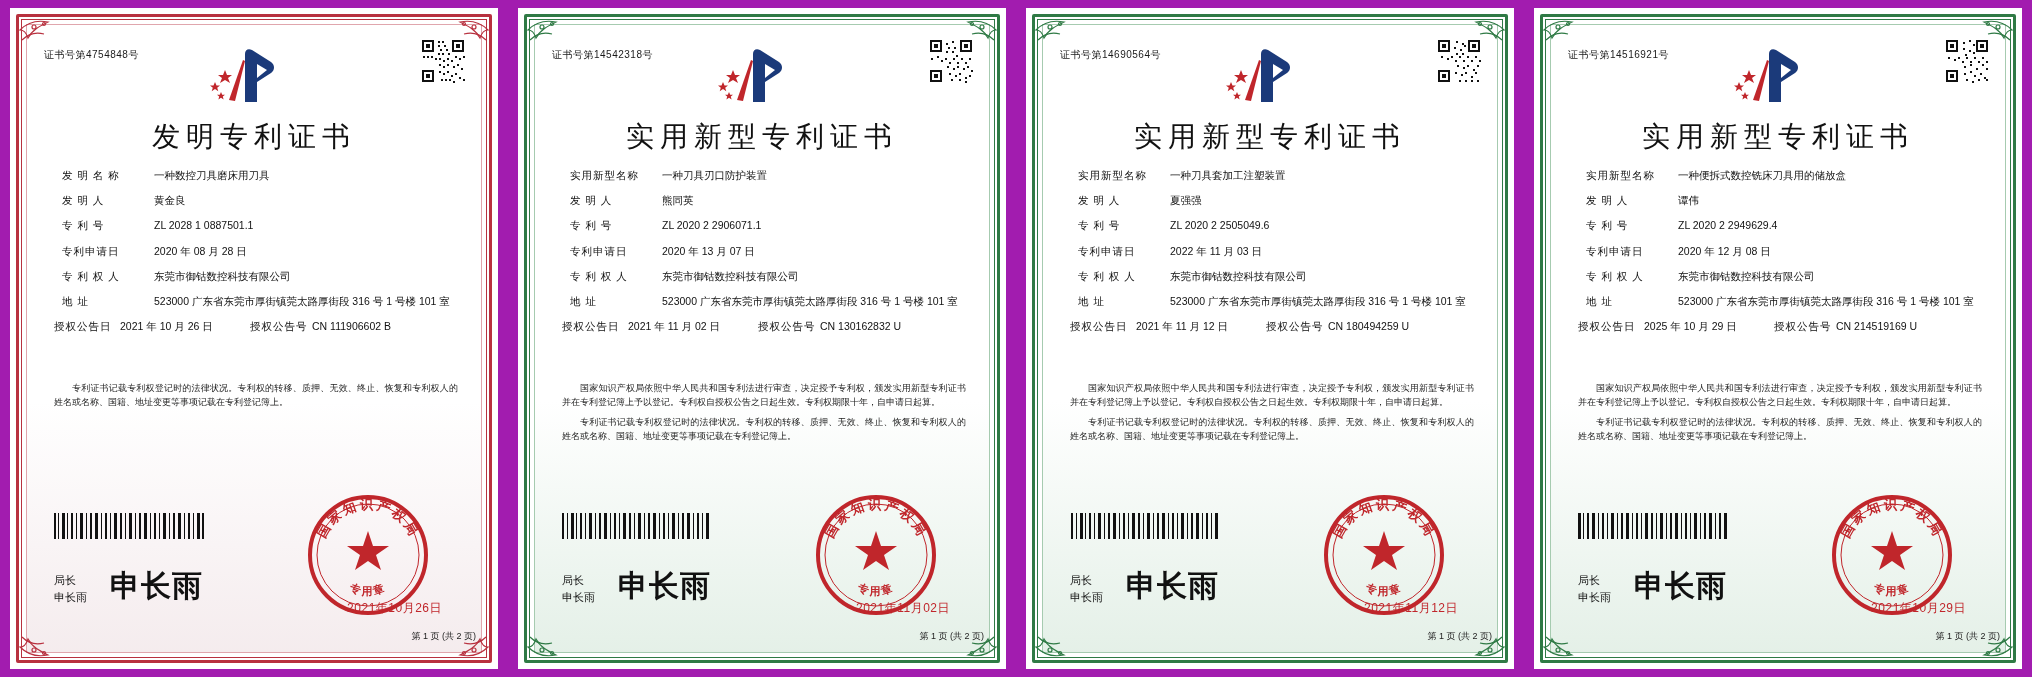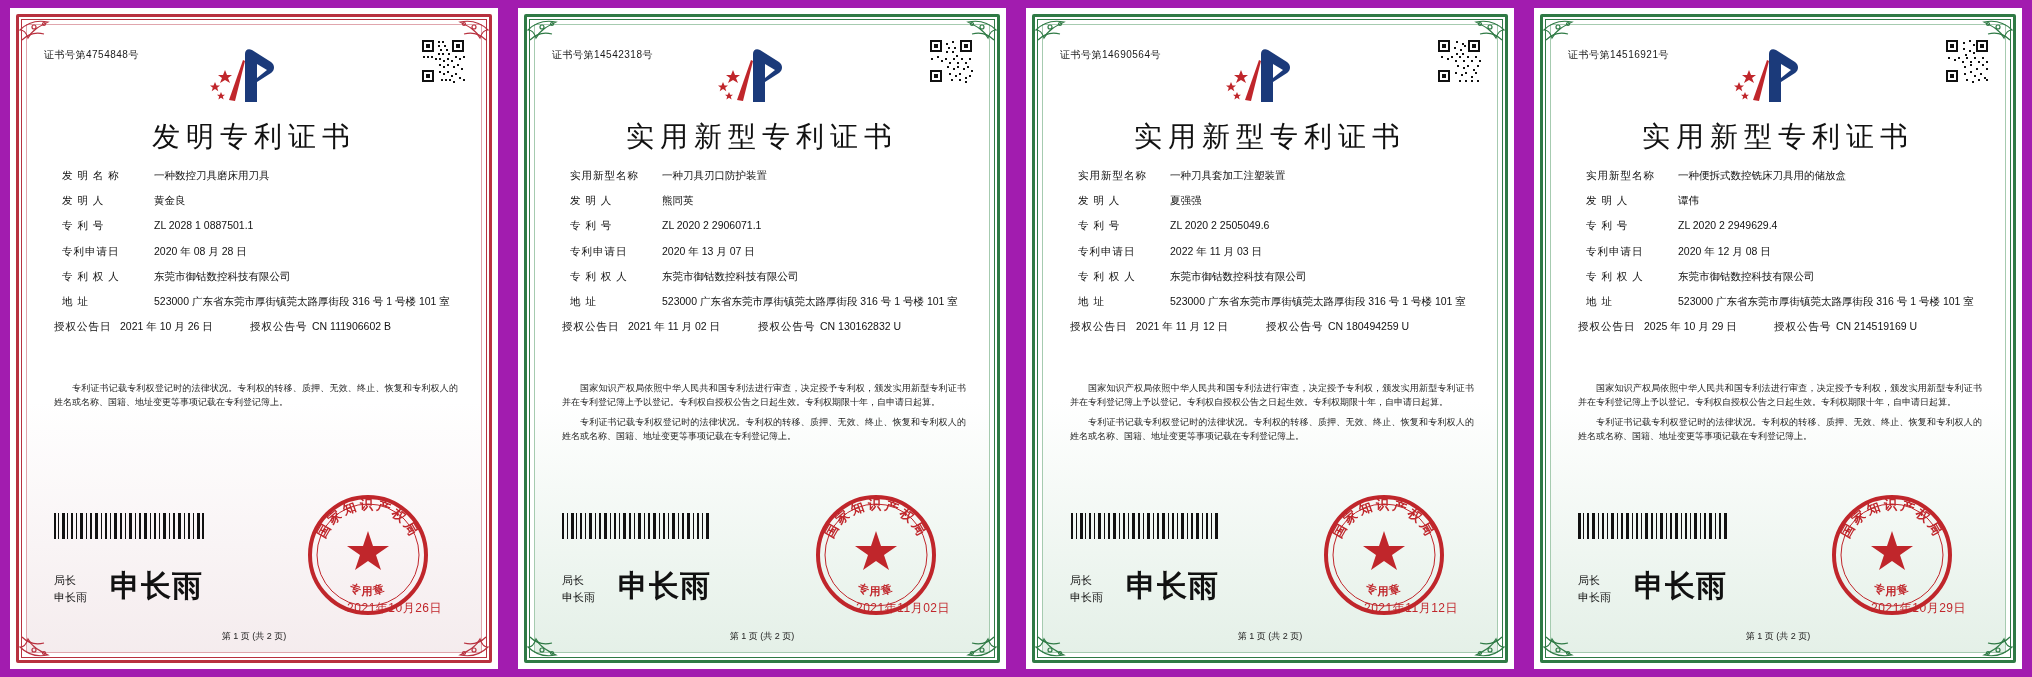--- a/index.html
+++ b/index.html
@@ -206,21 +206,21 @@
     font-size: 12px;
     color: #c0262b;
     white-space: nowrap;
     letter-spacing: 0.5px;
   }
 
   .pagefoot {
     position: absolute;
     left: 0; right: 0;
     bottom: 4px;
-    text-align: center;
+    text-align: right;
     font-size: 9px;
     color: #222;
   }
 </style>
 </head>
 <body>
 
 <div id="page">
 
   <div class="cert" id="cert0" style="--accent: #b8313f; --accentLight: #e0a6ad; --tint: rgba(225,200,205,0.35);">

